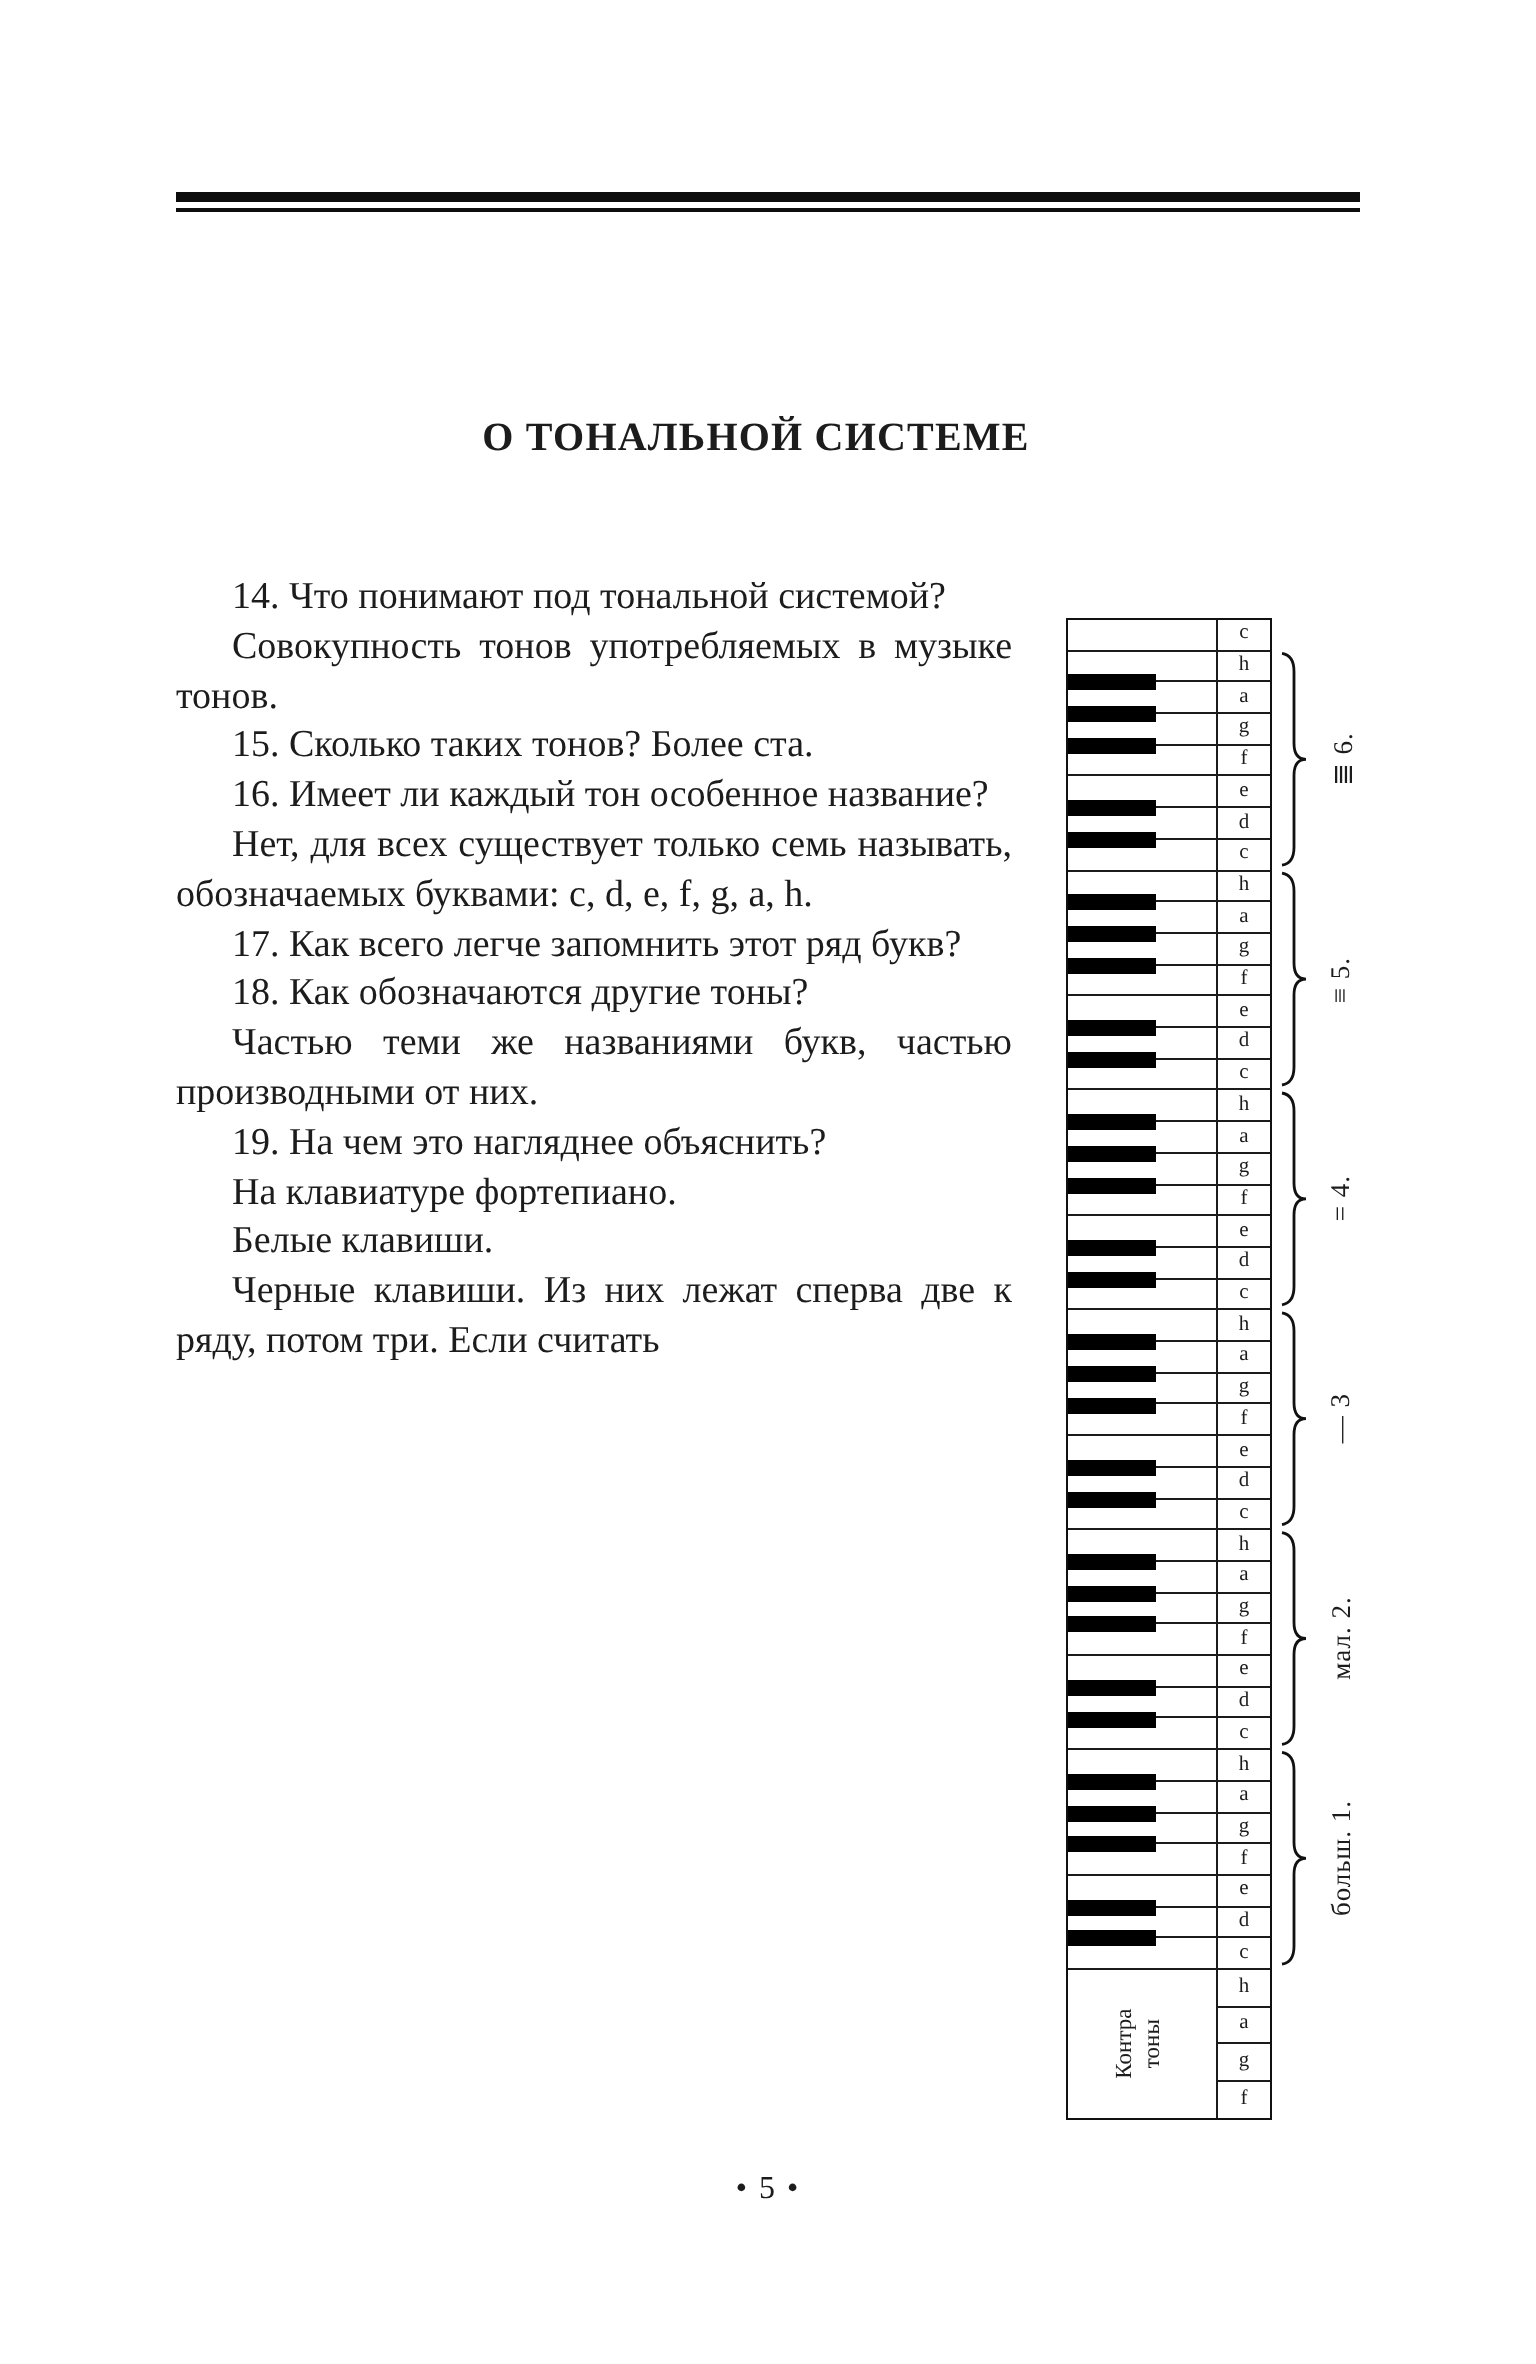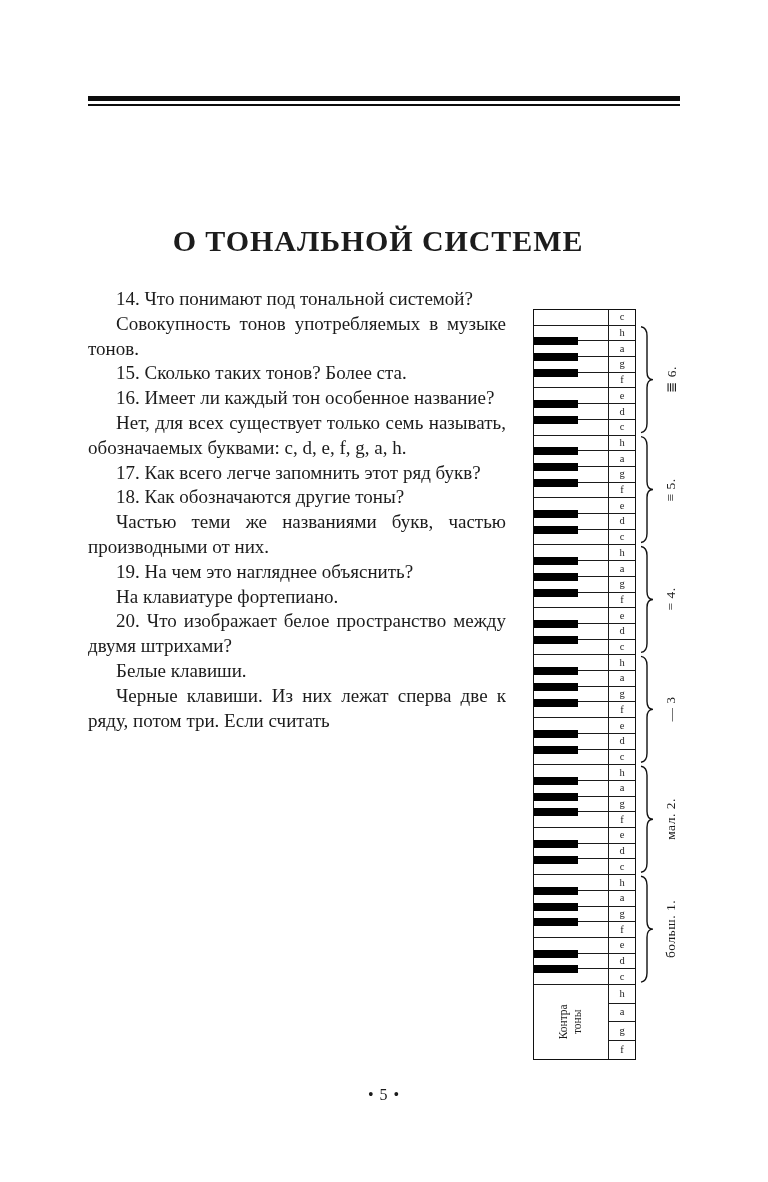--- a/index.html
+++ b/index.html
@@ -11,22 +11,22 @@
   #page{position:absolute;inset:0;}
 
   
   .rule-wrap{position:absolute;left:88px;top:96px;width:592px;}
   .rule-thick{height:5px;background:#0d0d0d;}
   .rule-thin{height:2px;background:#0d0d0d;margin-top:3px;}
 
   
   .chapter{position:absolute;left:88px;top:166px;width:592px;margin:0;
     text-align:center;font-size:25px;font-weight:400;letter-spacing:.30em;}
-  .title{position:absolute;left:48px;top:224px;width:660px;margin:0;
-    text-align:center;font-size:30px;font-weight:700;letter-spacing:.03em;}
+  .title{position:absolute;left:48px;top:208px;width:660px;margin:0;
+    text-align:center;font-size:20px;font-weight:700;letter-spacing:.03em;}
 
   
   .body-text{position:absolute;left:88px;top:287px;width:418px;
     font-size:19px;line-height:24.8px;text-align:justify;}
   .body-text p{margin:0;text-indent:28px;}
 
   
   .page-number{position:absolute;left:88px;top:1086px;width:592px;
     text-align:center;font-size:16px;letter-spacing:1px;}
 
@@ -72,21 +72,20 @@
       <p>14. Что понимают под тональной системой?</p>
       <p>Совокупность тонов употребляемых в музыке тонов.</p>
       <p>15. Сколько таких тонов? Более ста.</p>
       <p>16. Имеет ли каждый тон особенное название?</p>
       <p>Нет, для всех существует только семь называть, обозначаемых буквами: c, d, e, f, g, a, h.</p>
       <p>17. Как всего легче запомнить этот ряд букв?</p>
       <p>18. Как обозначаются другие тоны?</p>
       <p>Частью теми же названиями букв, частью производными от них.</p>
       <p>19. На чем это нагляднее объяснить?</p>
       <p>На клавиатуре фортепиано.</p>
-      <p>20. Что изображает белое пространство между двумя штрихами?</p>
       <p>Белые клавиши.</p>
       <p>Черные клавиши. Из них лежат сперва две к ряду, потом три. Если считать</p>
     </div>
 
   <div id="keyboard">
     <div id="kb-rows" style="height: 675.1px;">
         <div class="kb-row" style="top: 0px; height: 15.7px;">
           <span class="kb-letter">c</span>
         </div>
         <div class="kb-row" style="top: 15.7px; height: 15.7px;">

